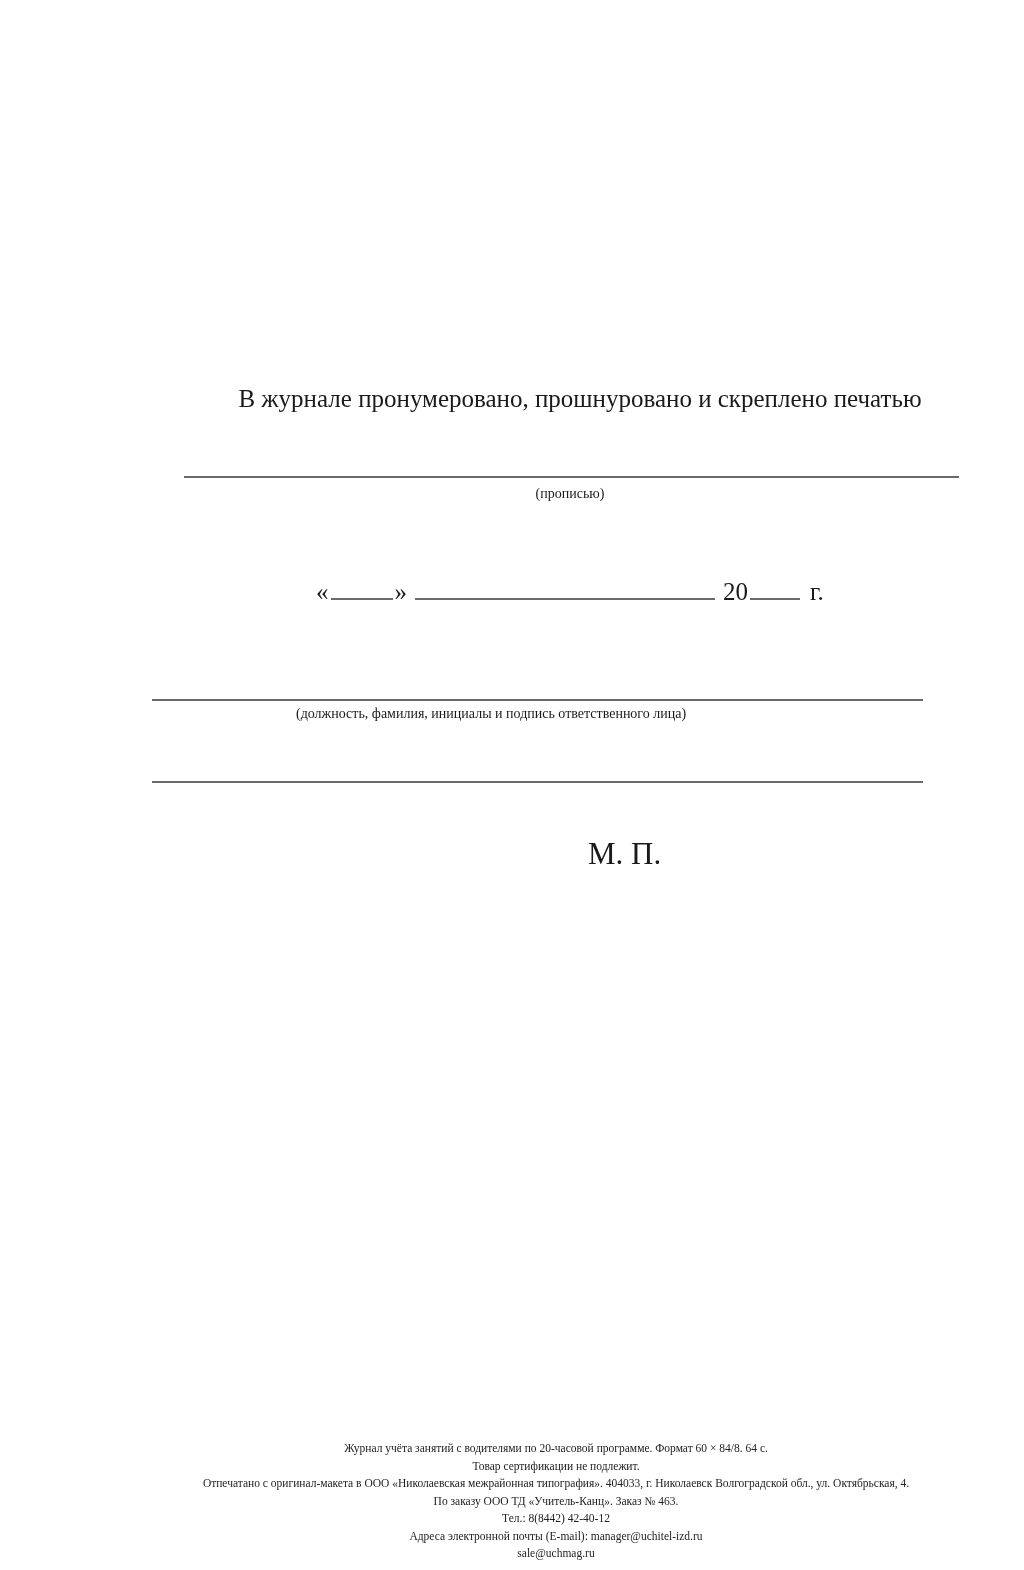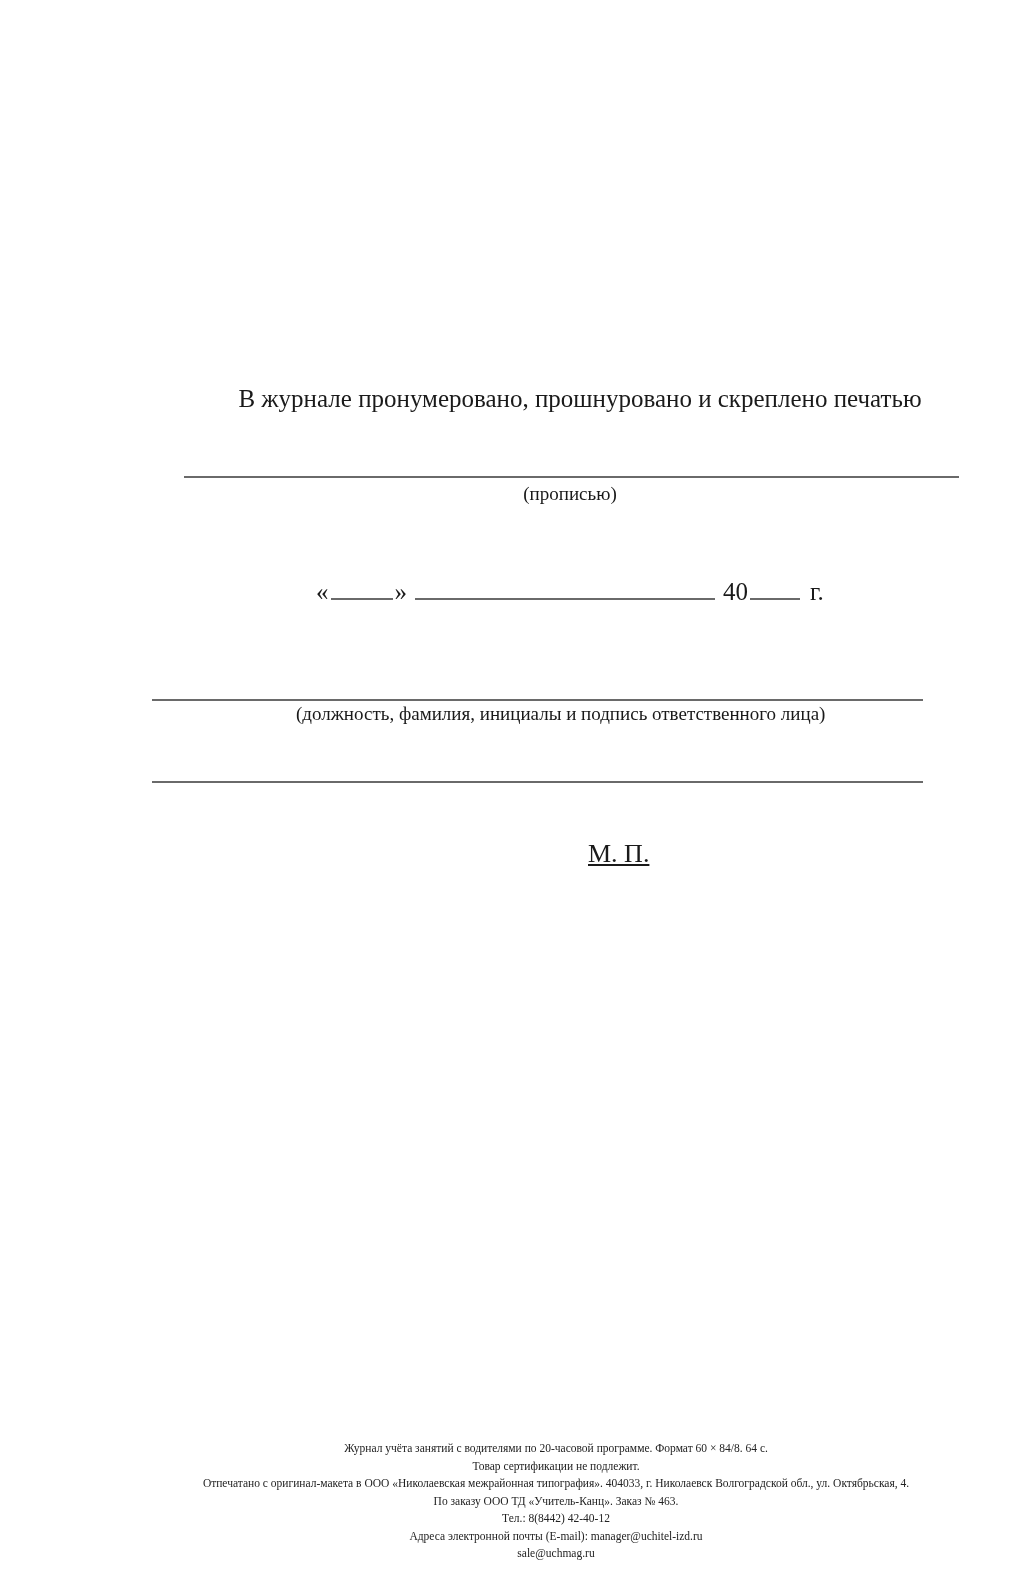--- a/index.html
+++ b/index.html
@@ -22,21 +22,21 @@
       text-align: center;
       font-size: 25px;
       line-height: 34px;
       white-space: nowrap;
     }
     .line {
       height: 0;
       border-top: 2px solid #6a6a6a;
     }
     .caption {
-      font-size: 19px;
+      font-size: 14px;
       line-height: 22px;
       white-space: nowrap;
       text-align: center;
     }
     .date-row {
       top: 574px;
       left: 316px;
       font-size: 25px;
       line-height: 34px;
       white-space: nowrap;
@@ -45,23 +45,22 @@
     }
     .blank {
       display: inline-block;
       border-bottom: 2px solid #6a6a6a;
       height: 24px;
       margin: 0 2px;
     }
     .stamp {
       top: 838px;
       left: 588px;
-      font-size: 26px;
+      font-size: 31px;
       line-height: 32px;
-      text-decoration: underline;
     }
     .footer {
       left: 0; width: 1112px;
       top: 1440px;
       text-align: center;
       font-size: 11.5px;
       line-height: 17.5px;
       color: #222;
     }
     .footer div { white-space: nowrap; }
@@ -74,21 +73,21 @@
   <div class="abs heading">В журнале пронумеровано, прошнуровано и скреплено печатью</div>
 
   <div class="abs line" style="top:476px; left:184px; width:775px;"></div>
   <div class="abs caption" style="top:483px; left:470px; width:200px;">(прописью)</div>
 
   <div class="abs date-row">
     <span>«</span>
     <span class="blank" style="width:62px;"></span>
     <span>»</span>
     <span class="blank" style="width:300px; margin-left:8px; margin-right:8px;"></span>
-    <span>40</span>
+    <span>20</span>
     <span class="blank" style="width:50px; margin-right:10px;"></span>
     <span>г.</span>
   </div>
 
   <div class="abs line" style="top:699px; left:152px; width:771px;"></div>
   <div class="abs caption" style="top:703px; left:296px;  text-align:center;">(должность, фамилия, инициалы и подпись ответственного лица)</div>
 
   <div class="abs line" style="top:781px; left:152px; width:771px;"></div>
 
   <div class="abs stamp">М. П.</div>

